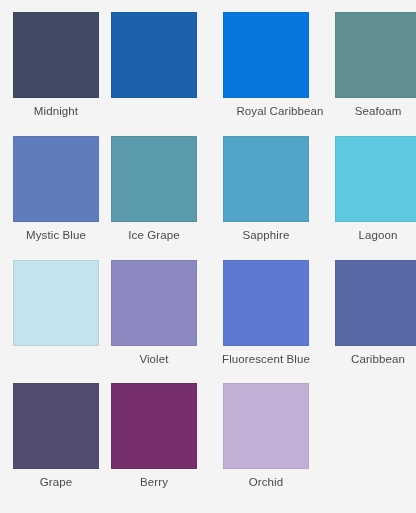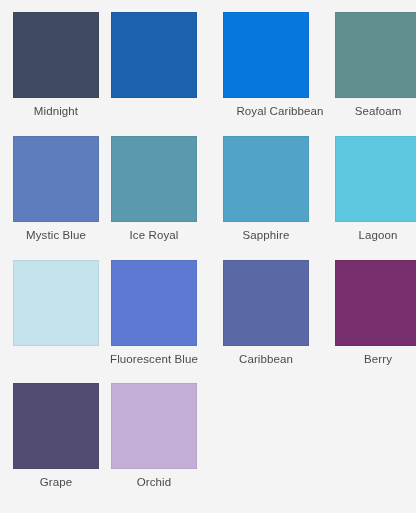--- a/index.html
+++ b/index.html
@@ -77,56 +77,60 @@
     <div class="swatch-label" style="color: rgb(74, 74, 74);">Seafoam</div>
   </div>
 
   <div class="swatch-cell">
     <div class="swatch-chip" style="background-color: rgb(95, 125, 189);"></div>
     <div class="swatch-label" style="color: rgb(74, 74, 74);">Mystic Blue</div>
   </div>
 
   <div class="swatch-cell">
     <div class="swatch-chip" style="background-color: rgb(91, 154, 173);"></div>
-    <div class="swatch-label" style="color: rgb(74, 74, 74);">Ice Royal</div>
+    <div class="swatch-label" style="color: rgb(74, 74, 74);">Ice Grape</div>
   </div>
 
   <div class="swatch-cell">
     <div class="swatch-chip" style="background-color: rgb(81, 164, 200);"></div>
     <div class="swatch-label" style="color: rgb(74, 74, 74);">Sapphire</div>
   </div>
 
   <div class="swatch-cell">
     <div class="swatch-chip" style="background-color: rgb(94, 200, 224);"></div>
     <div class="swatch-label" style="color: rgb(74, 74, 74);">Lagoon</div>
   </div>
 
   <div class="swatch-cell">
     <div class="swatch-chip" style="background-color: rgb(196, 227, 236);"></div>
   </div>
 
+  <div class="swatch-cell">
+    <div class="swatch-chip" style="background-color: rgb(139, 137, 191);"></div>
+    <div class="swatch-label" style="color: rgb(74, 74, 74);">Violet</div>
+  </div>
 
   <div class="swatch-cell">
     <div class="swatch-chip" style="background-color: rgb(93, 121, 209);"></div>
     <div class="swatch-label" style="color: rgb(74, 74, 74);">Fluorescent Blue</div>
   </div>
 
   <div class="swatch-cell">
     <div class="swatch-chip" style="background-color: rgb(90, 105, 165);"></div>
     <div class="swatch-label" style="color: rgb(74, 74, 74);">Caribbean</div>
   </div>
 
   <div class="swatch-cell">
-    <div class="swatch-chip" style="background-color: rgb(119, 46, 108);"></div>
-    <div class="swatch-label" style="color: rgb(74, 74, 74);">Berry</div>
+    <div class="swatch-chip" style="background-color: rgb(82, 75, 114);"></div>
+    <div class="swatch-label" style="color: rgb(74, 74, 74);">Grape</div>
   </div>
 
   <div class="swatch-cell">
-    <div class="swatch-chip" style="background-color: rgb(82, 75, 114);"></div>
-    <div class="swatch-label" style="color: rgb(74, 74, 74);">Grape</div>
+    <div class="swatch-chip" style="background-color: rgb(119, 46, 108);"></div>
+    <div class="swatch-label" style="color: rgb(74, 74, 74);">Berry</div>
   </div>
 
   <div class="swatch-cell">
     <div class="swatch-chip" style="background-color: rgb(195, 174, 213);"></div>
     <div class="swatch-label" style="color: rgb(74, 74, 74);">Orchid</div>
   </div>
 
 </div>
 
 </body></html>

